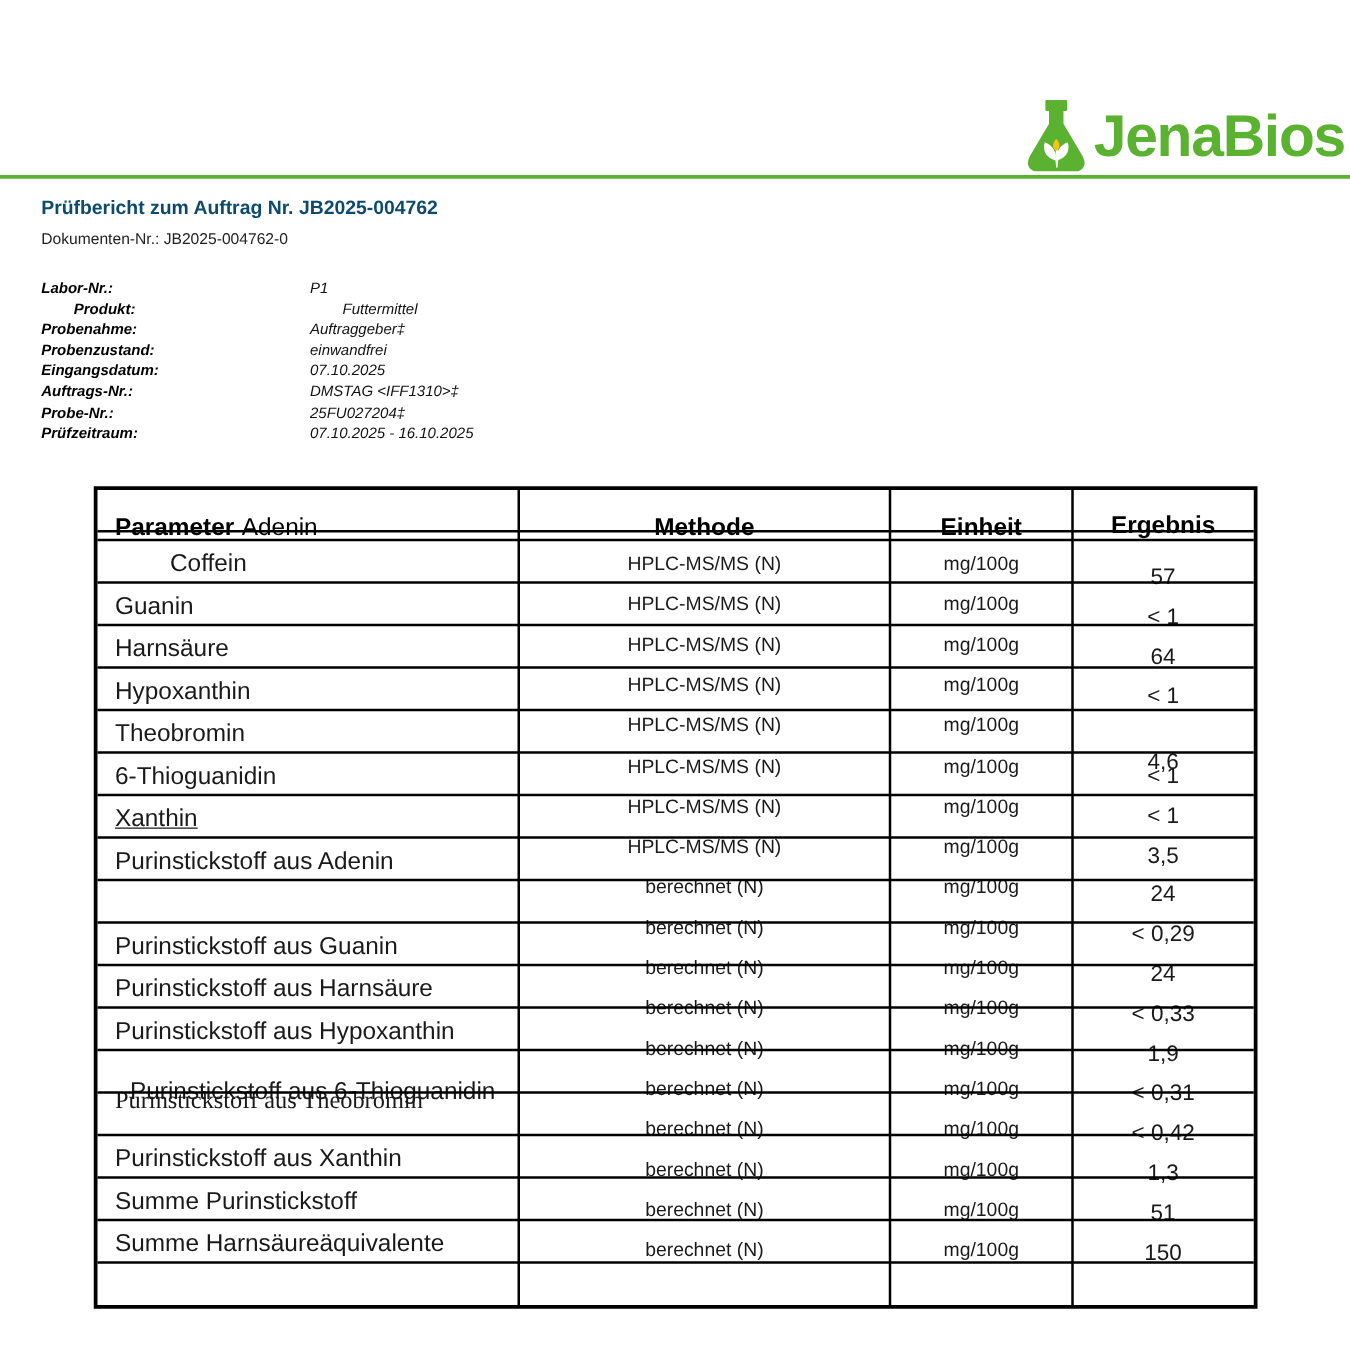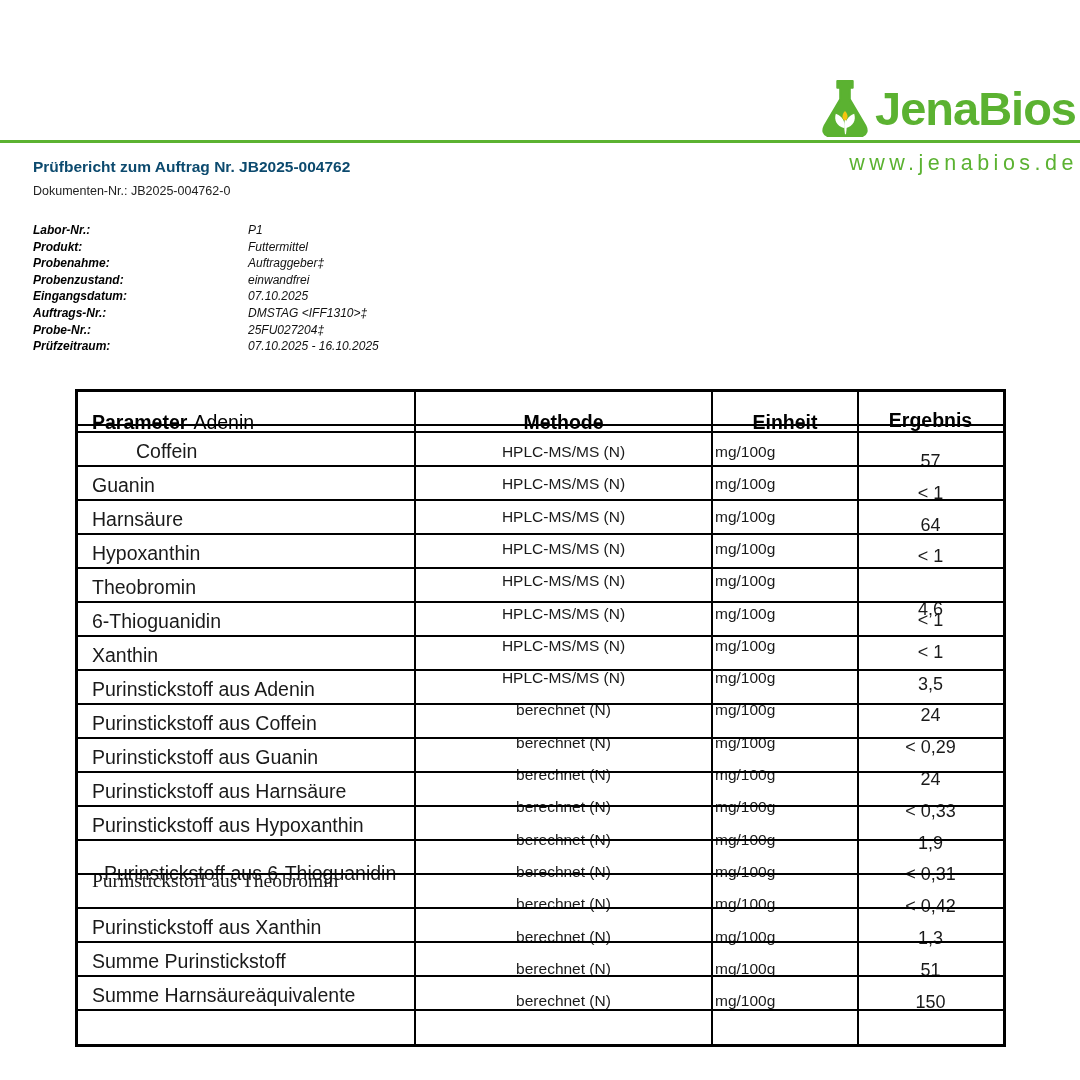--- a/index.html
+++ b/index.html
@@ -36,48 +36,47 @@
   .th-param .reg{font-weight:normal;margin-left:6px;}
   .th-methode{left:336px;width:299px;top:18px;text-align:center;}
   .th-einheit{left:634px;width:146px;top:18px;text-align:center;}
   .th-ergebnis{left:780px;width:145px;top:16px;text-align:center;}
 
   .param-cell{position:absolute;left:14px;height:34px;line-height:34px;font-size:19.5px;
               color:#1a1a1a;white-space:nowrap;}
   .cell-m{position:absolute;left:345px;width:281px;height:20px;line-height:20px;
           text-align:center;font-size:15.5px;color:#1a1a1a;}
   .cell-u{position:absolute;left:637px;width:140px;height:20px;line-height:20px;
-          text-align:left;font-size:15.5px;color:#1a1a1a;}
+          text-align:center;font-size:15.5px;color:#1a1a1a;}
   .cell-r{position:absolute;left:782px;width:141px;height:22px;line-height:22px;
           text-align:center;font-size:18px;color:#1a1a1a;}
 </style>
 </head>
 <body>
 
 <div class="page">
 
   <div class="brand-logo">
     <svg width="46" height="58" viewBox="0 0 46 60">
       <path d="M15 1 L31 1 L31 8 L28 8 L28 20 L44 47 Q48 55 41 58 L5 58 Q-2 55 2 47 L18 20 L18 8 L15 8 Z" fill="#5bb231" stroke="#5bb231" stroke-width="2" stroke-linejoin="round"></path>
       <path d="M23 56 C22 49 22 45 23 40 L24 40 C25 45 25 49 24 56 Z" fill="#ffffff"></path>
       <path d="M22.5 50 C14 48 11.5 41 13.5 35 C20 37.5 23.5 43 22.5 50 Z" fill="#ffffff"></path>
       <path d="M23.5 50 C32 48 34.5 41 32.5 35 C26 37.5 22.5 43 23.5 50 Z" fill="#ffffff"></path>
       <path d="M23 32 C26.5 35.5 26.5 40.5 23 42 C19.5 40.5 19.5 35.5 23 32 Z" fill="#f6c40f"></path>
     </svg>
     <div class="brand-word">JenaBios</div>
   </div>
   <div class="brand-rule"></div>
-  <div class="brand-url">www.jenabios.de</div>
 
   <div class="report-title">Prüfbericht zum Auftrag Nr. JB2025-004762</div>
   <div class="doc-nr">Dokumenten-Nr.: JB2025-004762-0</div>
 
   <div class="meta">
       <div class="meta-row" style="top: 0px;"><span class="meta-label">Labor-Nr.:</span><span class="meta-value">P1</span></div>
-      <div class="meta-row" style="top: 16.6px;"><span class="meta-label">Produkt:</span><span class="meta-value">Futtermittel</span></div>
+      <div class="meta-row" style="top: 16.6px; margin-left: 26px;"><span class="meta-label">Produkt:</span><span class="meta-value">Futtermittel</span></div>
       <div class="meta-row" style="top: 33.2px;"><span class="meta-label">Probenahme:</span><span class="meta-value">Auftraggeber‡</span></div>
       <div class="meta-row" style="top: 49.8px;"><span class="meta-label">Probenzustand:</span><span class="meta-value">einwandfrei</span></div>
       <div class="meta-row" style="top: 66.4px;"><span class="meta-label">Eingangsdatum:</span><span class="meta-value">07.10.2025</span></div>
       <div class="meta-row" style="top: 83px;"><span class="meta-label">Auftrags-Nr.:</span><span class="meta-value">DMSTAG &lt;IFF1310&gt;‡</span></div>
       <div class="meta-row" style="top: 99.6px;"><span class="meta-label">Probe-Nr.:</span><span class="meta-value">25FU027204‡</span></div>
       <div class="meta-row" style="top: 116.2px;"><span class="meta-label">Prüfzeitraum:</span><span class="meta-value">07.10.2025 - 16.10.2025</span></div>
     </div>
 
   <div class="tbl">
     <div class="th th-param"><span>Parameter</span><span class="reg">Adenin</span></div>
@@ -104,29 +103,28 @@
       <div class="cell-u" style="top: 179.2px;">mg/100g</div>
       <div class="cell-r" style="top: 185.2px; margin-top: 21px;">4,6</div>
       <div class="param-cell" style="top: 178px;">Theobromin</div>
       <div class="cell-m" style="top: 211.5px;">HPLC-MS/MS (N)</div>
       <div class="cell-u" style="top: 211.5px;">mg/100g</div>
       <div class="cell-r" style="top: 217px;">&lt; 1</div>
       <div class="param-cell" style="top: 212px;">6-Thioguanidin</div>
       <div class="cell-m" style="top: 243.8px;">HPLC-MS/MS (N)</div>
       <div class="cell-u" style="top: 243.8px;">mg/100g</div>
       <div class="cell-r" style="top: 248.8px;">&lt; 1</div>
-      <div class="param-cell" style="top: 246px;">Xanthin</div>
+      <div class="param-cell" style="top: 246px; text-decoration: underline;">Xanthin</div>
       <div class="cell-m" style="top: 276.1px;">HPLC-MS/MS (N)</div>
       <div class="cell-u" style="top: 276.1px;">mg/100g</div>
       <div class="cell-r" style="top: 280.6px;">3,5</div>
       <div class="param-cell" style="top: 280px;">Purinstickstoff aus Adenin</div>
       <div class="cell-m" style="top: 308.4px;">berechnet (N)</div>
       <div class="cell-u" style="top: 308.4px;">mg/100g</div>
       <div class="cell-r" style="top: 312.4px;">24</div>
-      <div class="param-cell" style="top: 314px;">Purinstickstoff aus Coffein</div>
       <div class="cell-m" style="top: 340.7px;">berechnet (N)</div>
       <div class="cell-u" style="top: 340.7px;">mg/100g</div>
       <div class="cell-r" style="top: 344.2px;">&lt; 0,29</div>
       <div class="param-cell" style="top: 348px;">Purinstickstoff aus Guanin</div>
       <div class="cell-m" style="top: 373px;">berechnet (N)</div>
       <div class="cell-u" style="top: 373px;">mg/100g</div>
       <div class="cell-r" style="top: 376px;">24</div>
       <div class="param-cell" style="top: 382px;">Purinstickstoff aus Harnsäure</div>
       <div class="cell-m" style="top: 405.3px;">berechnet (N)</div>
       <div class="cell-u" style="top: 405.3px;">mg/100g</div>

